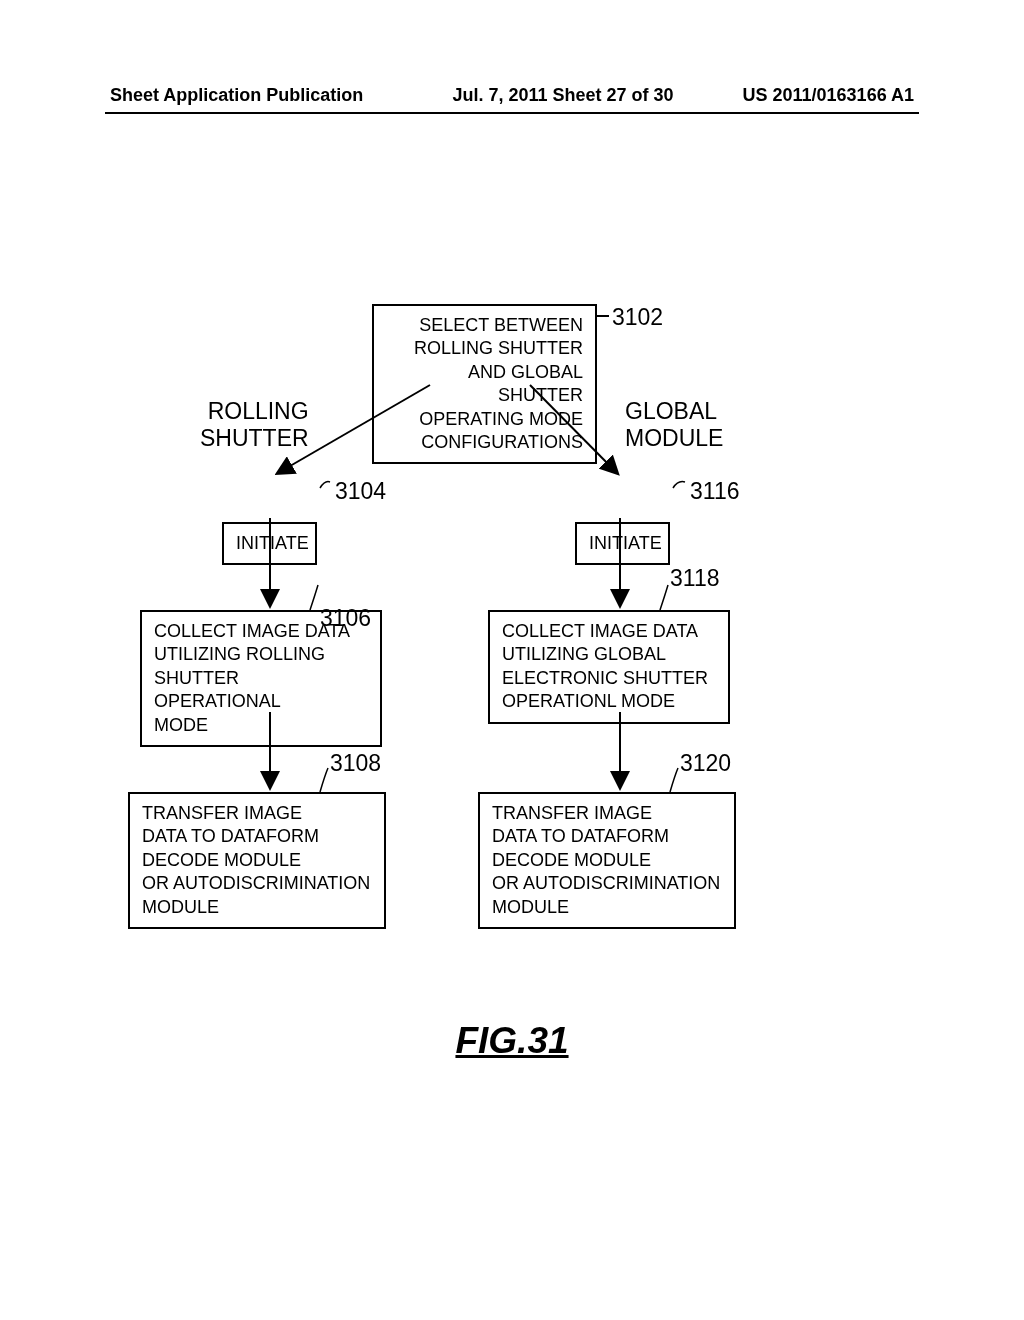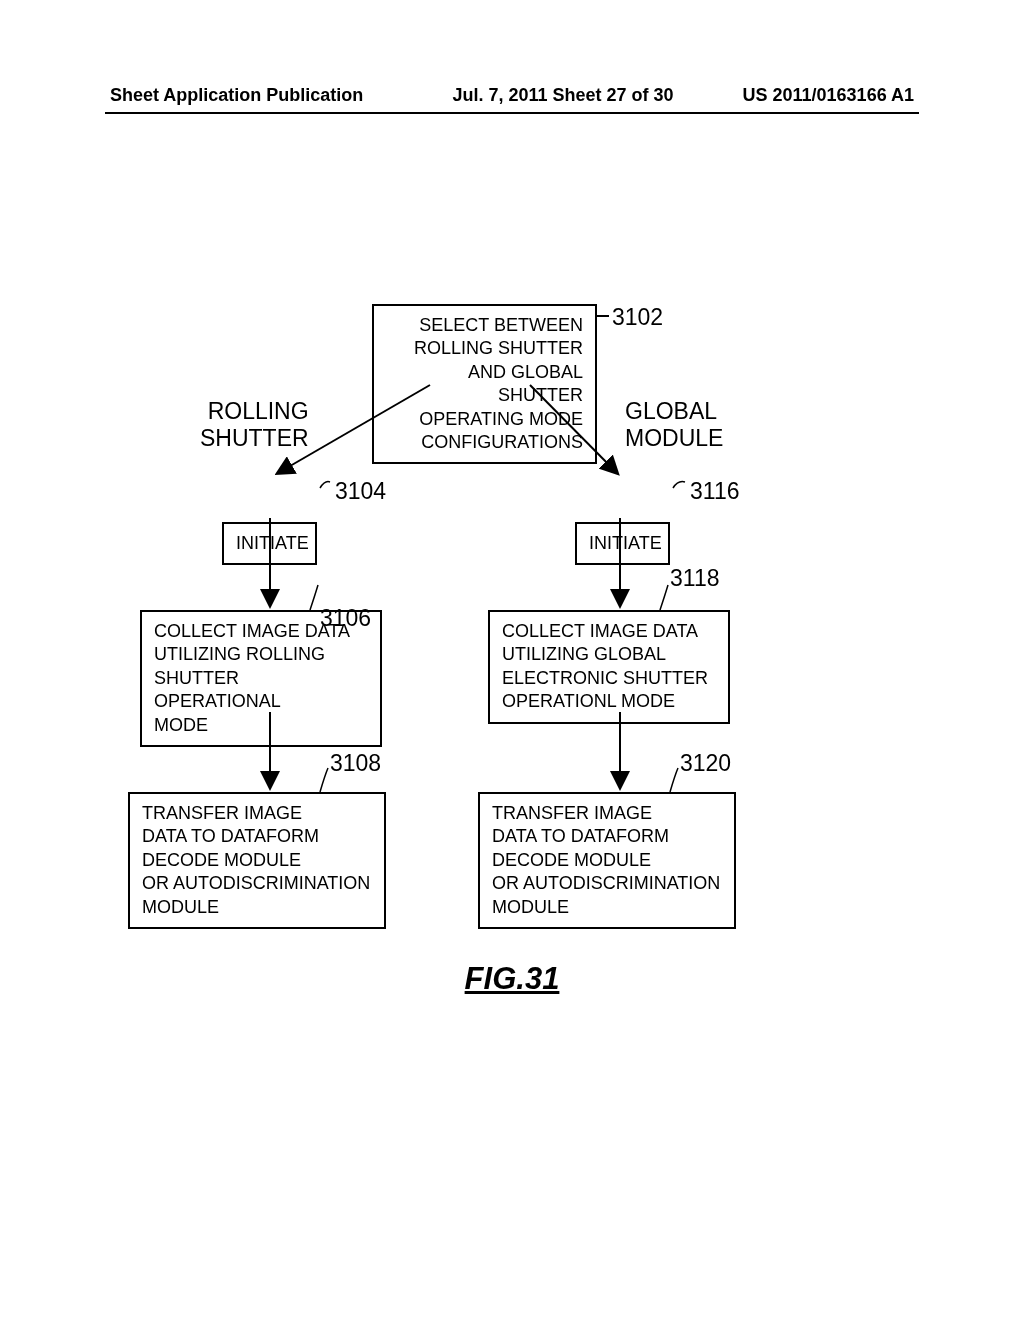--- a/index.html
+++ b/index.html
@@ -64,24 +64,24 @@
       position: absolute;
       font-size: 23px;
     }
     .leader-tick {
       position: absolute;
       width: 12px;
       border-top: 2px solid black;
     }
     .figure-label {
       position: absolute;
-      top: 961px;
+      top: 1020px;
       left: 50%;
       transform: translateX(-50%);
-      font-size: 31px;
+      font-size: 37px;
       font-weight: bold;
       font-style: italic;
       text-decoration: underline;
     }
     svg {
       position: absolute;
       top: 0;
       left: 0;
     }
   </style>

